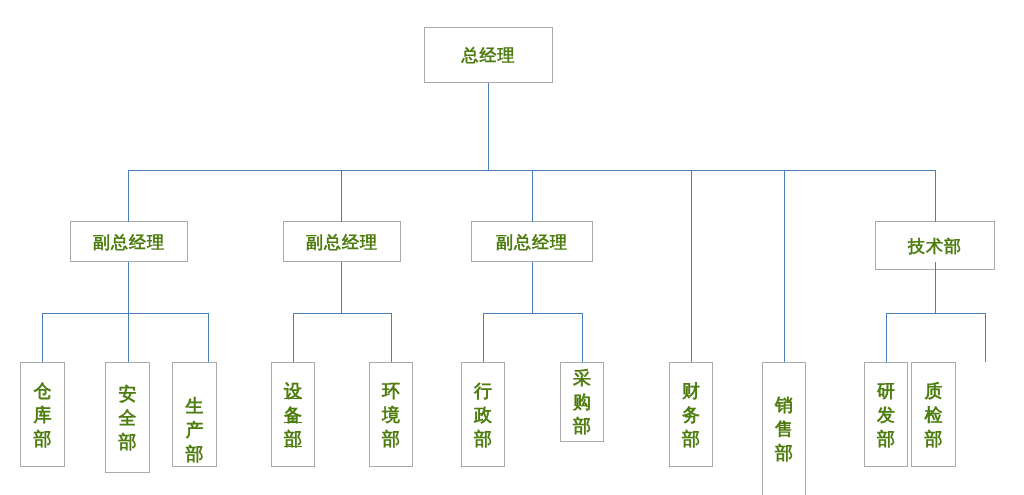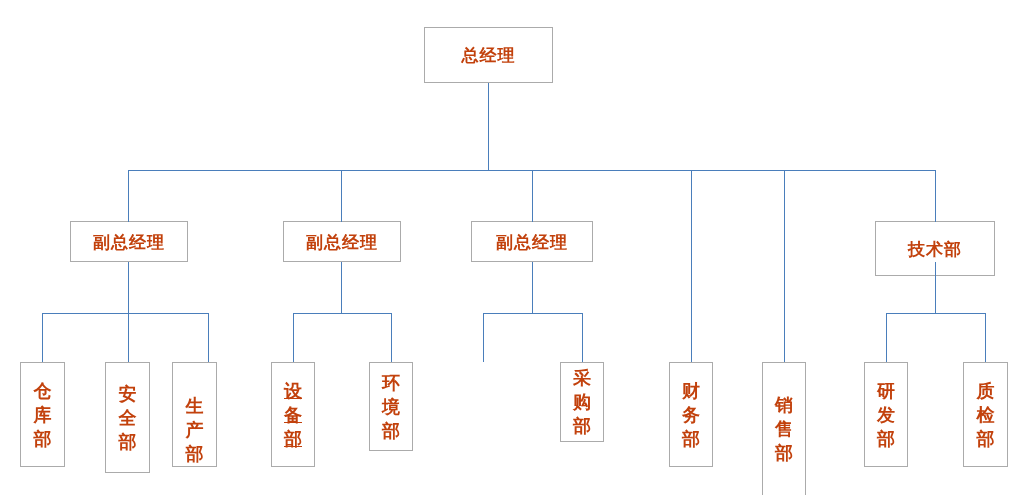--- a/index.html
+++ b/index.html
@@ -18,21 +18,21 @@
   .node {
     position: absolute;
     box-sizing: border-box;
     background: #ffffff;
     border: 1px solid #ababab;
     display: flex;
     align-items: center;
     justify-content: center;
     text-align: center;
     font-weight: bold;
-    color: #c2410c;
+    color: #4d7c0f;
   }
   .node.h-box {
     font-size: 17px;
     line-height: 20px;
     letter-spacing: 1px;
   }
   .node.v-box {
     font-size: 18px;
     line-height: 24px;
   }
@@ -58,52 +58,55 @@
 
   <div class="node h-box" style="left:70px; top:221px; width:118px; height:41px;">
     <span>副总经理</span>
   </div>
   <div class="node h-box" style="left:283px; top:221px; width:118px; height:41px;">
     <span>副总经理</span>
   </div>
   <div class="node h-box" style="left:471px; top:221px; width:122px; height:41px;">
     <span>副总经理</span>
   </div>
-  <div class="node h-box" style="left:875px; top:221px; width:120px; height:55px;">
+  <div class="node h-box" style="left:875px; top:221px; width:120px; height:49px;">
     <span>技术部</span>
   </div>
 
   <div class="node v-box" style="left:20px; top:362px; width:45px; height:105px;">
     <span class="v-label">仓库部</span>
   </div>
   <div class="node v-box" style="left:105px; top:362px; width:45px; height:111px;">
     <span class="v-label">安全部</span>
   </div>
   <div class="node v-box" style="left:172px; top:362px; width:45px; height:105px;align-items:flex-end;">
     <span class="v-label">生产部</span>
   </div>
   <div class="node v-box" style="left:271px; top:362px; width:44px; height:105px;text-decoration:underline;">
     <span class="v-label">设备部</span>
   </div>
-  <div class="node v-box" style="left:369px; top:362px; width:44px; height:89px;">
+  <div class="node v-box" style="left:369px; top:362px; width:44px; height:105px;">
     <span class="v-label">环境部</span>
+  </div>
+  <div class="node v-box" style="left:461px; top:362px; width:44px; height:105px;">
+    <span class="v-label">行政部</span>
   </div>
   <div class="node v-box" style="left:560px; top:362px; width:44px; height:80px;">
     <span class="v-label">采购部</span>
   </div>
   <div class="node v-box" style="left:669px; top:362px; width:44px; height:105px;font-family:Liberation Serif, serif;">
     <span class="v-label">财务部</span>
   </div>
   <div class="node v-box" style="left:762px; top:362px; width:44px; height:134px;">
     <span class="v-label">销售部</span>
   </div>
   <div class="node v-box" style="left:864px; top:362px; width:44px; height:105px;">
     <span class="v-label">研发部</span>
   </div>
-  <div class="node v-box" style="left:963px; top:362px; width:45px; height:105px;">
+  <div class="node v-box" style="left:911px; top:362px; width:45px; height:105px;">
     <span class="v-label">质检部</span>
   </div>
 
 <div class="line" style="left: 488px; top: 83px; width: 1px; height: 87px; background: rgb(74, 126, 187);"></div>
     <div class="line" style="left: 128px; top: 170px; width: 808px; height: 1px; background: rgb(74, 126, 187);"></div>
     <div class="line" style="left: 128px; top: 170px; width: 1px; height: 52px; background: rgb(74, 126, 187);"></div>
     <div class="line" style="left: 341px; top: 170px; width: 1px; height: 52px; background: rgb(74, 126, 187);"></div>
     <div class="line" style="left: 532px; top: 170px; width: 1px; height: 52px; background: rgb(74, 126, 187);"></div>
     <div class="line" style="left: 935px; top: 170px; width: 1px; height: 52px; background: rgb(74, 126, 187);"></div>
     <div class="line" style="left: 691px; top: 170px; width: 1px; height: 192px; background: rgb(74, 126, 187);"></div>

